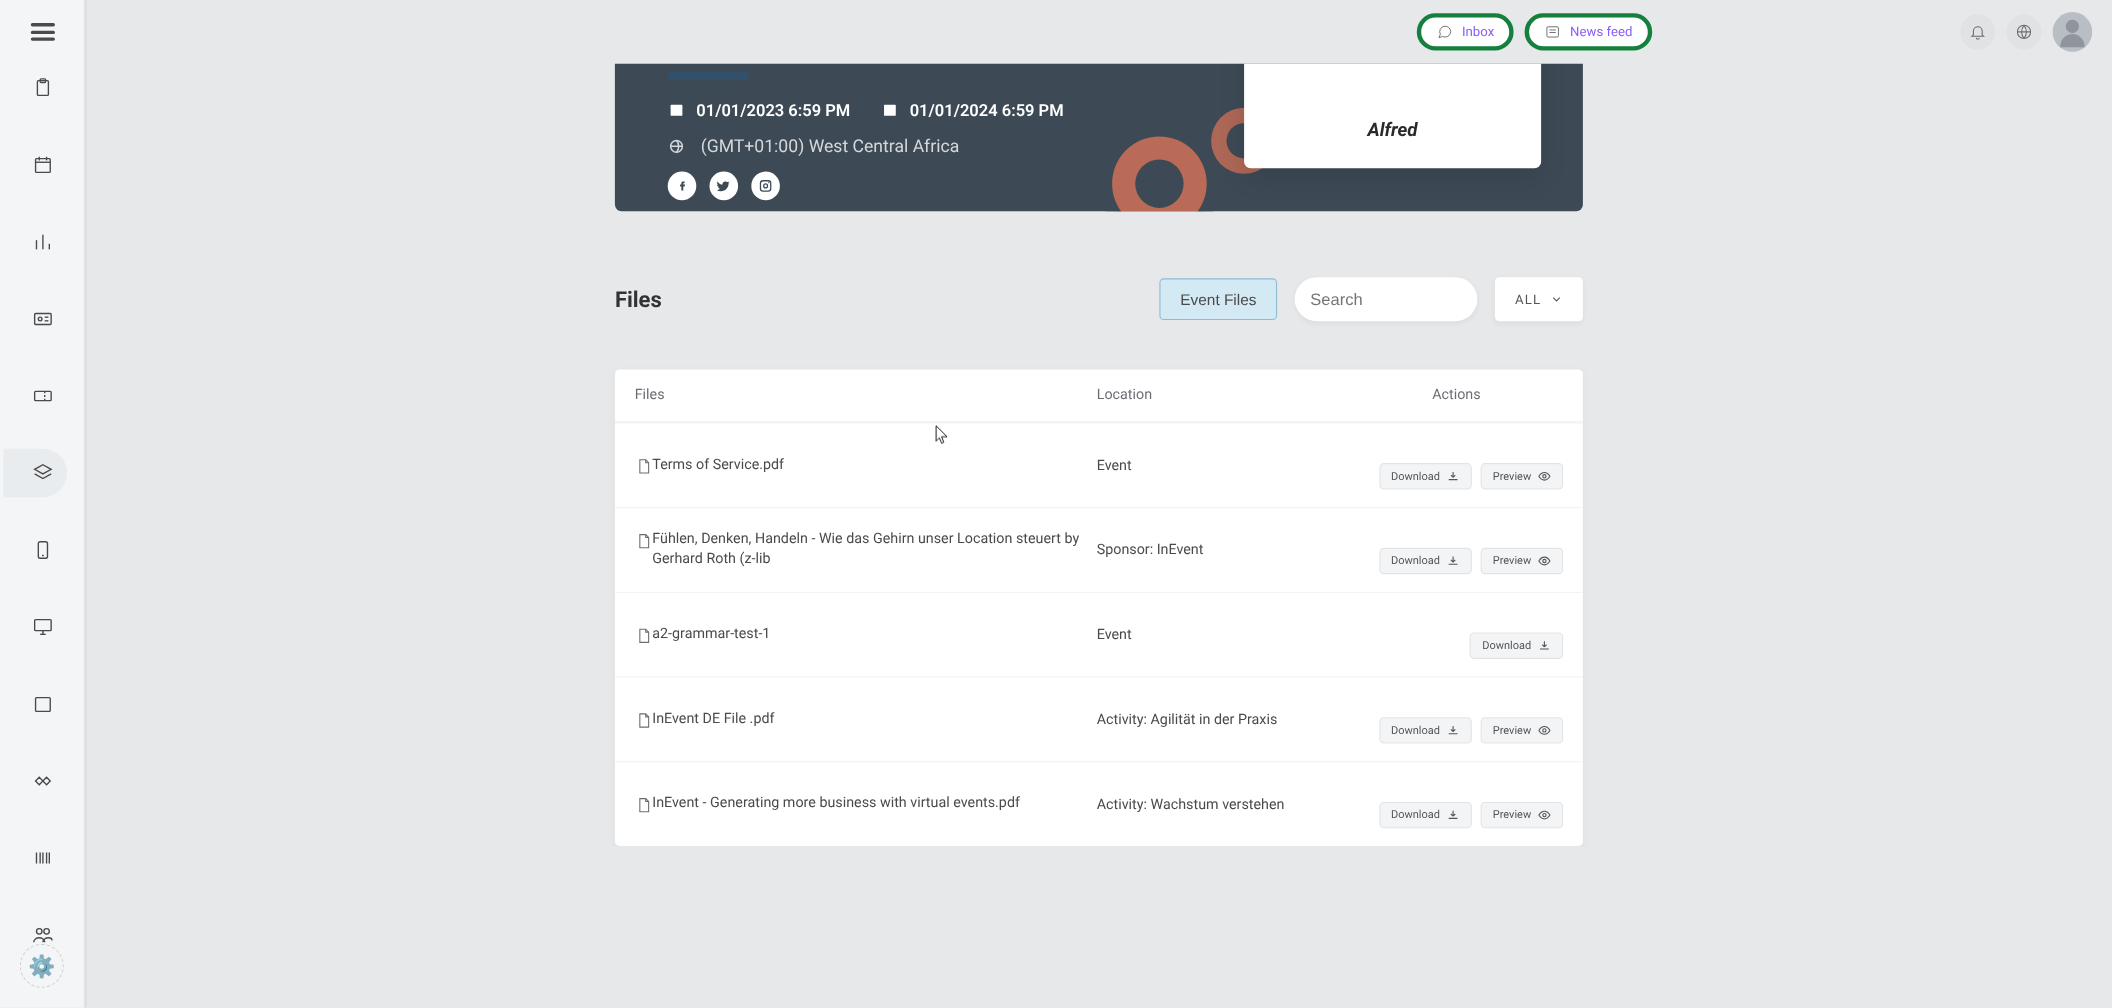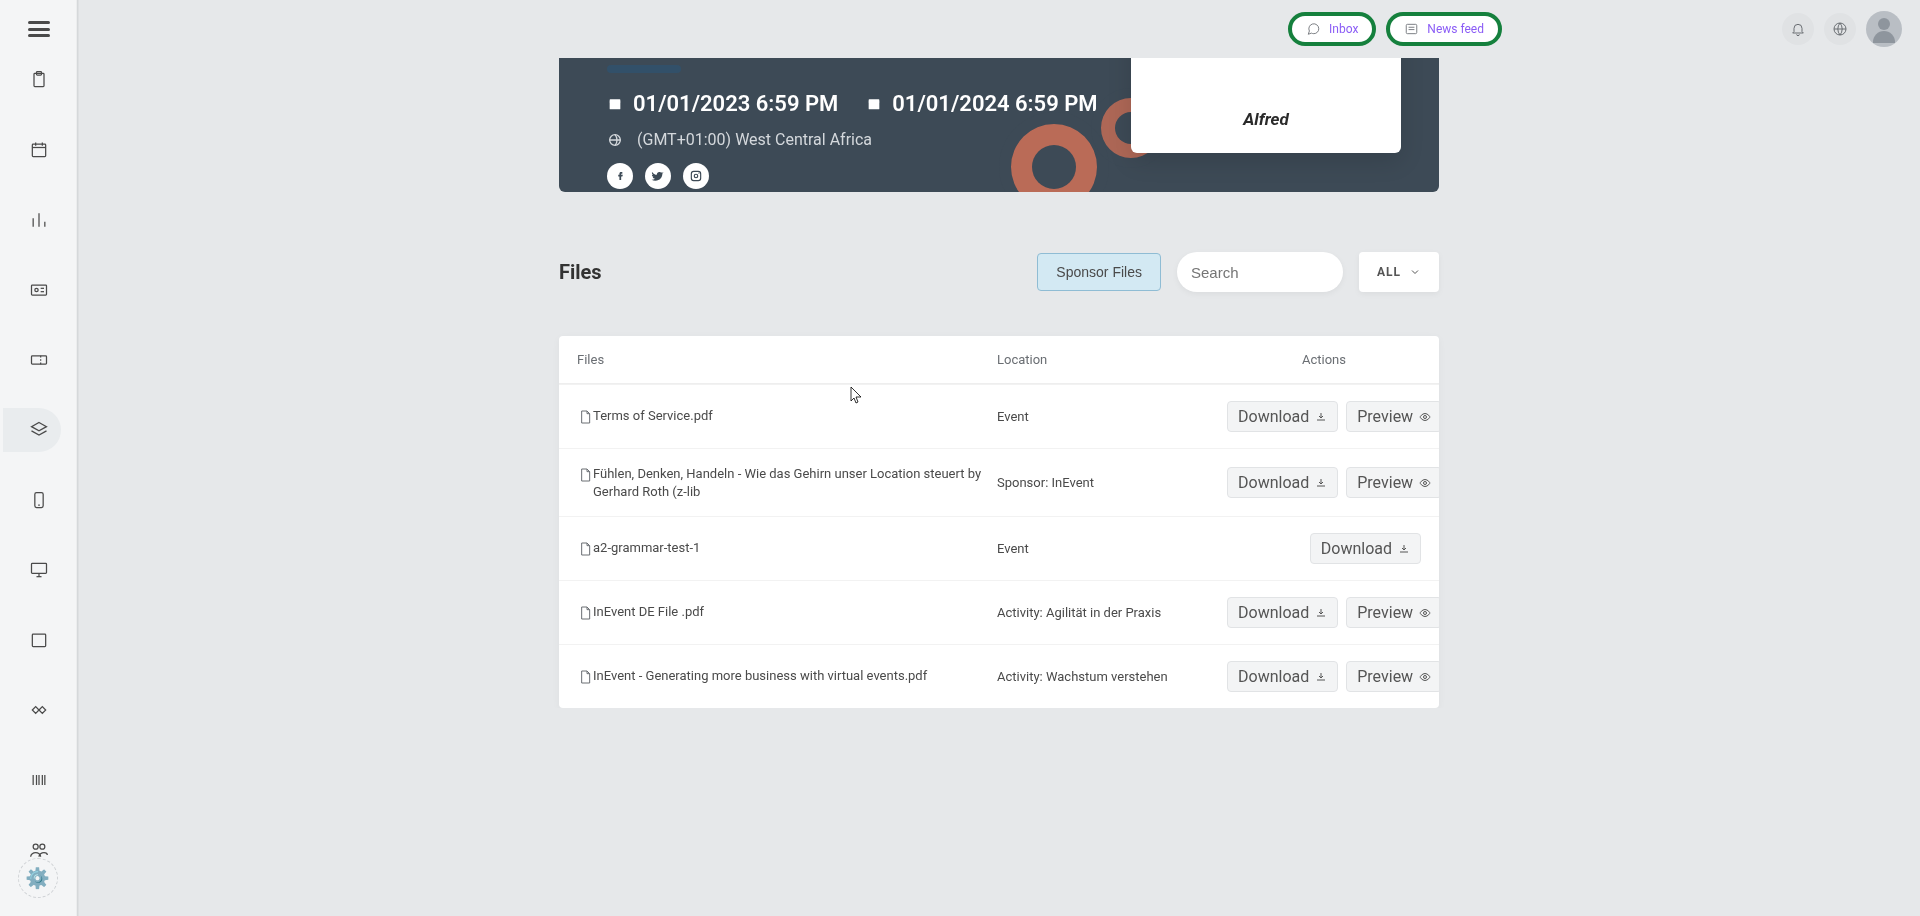--- a/index.html
+++ b/index.html
@@ -80,21 +80,21 @@
     border-radius:0 0 6px 6px;
     padding:0 48px 28px 48px;
     position:relative; color:#fff;
     height:134px;
     overflow:hidden;
   }
   .badge {
     background:#2b5577; color:#fff; font-size:11px; padding:4px 12px; border-radius:14px;
     display:inline-block; margin-top:-6px; opacity:0.6; height:4px; width:74px; overflow:hidden;
   }
-  .daterow { display:flex; gap:28px; align-items:center; margin-top:14px; font-weight:600; font-size:22px;}
+  .daterow { display:flex; gap:28px; align-items:center; margin-top:14px; font-weight:600; font-size:15px;}
   .daterow .item{display:flex;align-items:center;gap:10px;}
   .daterow svg{width:16px;height:16px;fill:#fff;}
   .tzrow { display:flex; gap:14px; align-items:center; margin-top:14px; font-size:16px; color:#d4d8dc;}
   .tzrow svg{width:16px;height:16px;fill:none;stroke:#d4d8dc;stroke-width:2;}
   .socials { display:flex; gap:12px; margin-top:14px; }
   .soc { width:26px;height:26px;border-radius:50%;background:#fff;display:flex;align-items:center;justify-content:center; }
   .soc svg{width:14px;height:14px;fill:#3d4a56;}
   .gear1,.gear2{position:absolute;background:radial-gradient(circle,#ba6b57 0 60%,transparent 61%);}
   .gear1{width:110px;height:110px;right:330px;bottom:-30px;border-radius:50%;
          box-shadow:0 0 0 12px #3d4a56 inset; }
@@ -122,21 +122,21 @@
   }
   .searchbox{
     background:#fff; border-radius:22px; height:40px; width:166px;
     display:flex; align-items:center; padding:0 14px; gap:8px;
     box-shadow:0 2px 6px rgba(0,0,0,0.05);
   }
   .searchbox input{border:none;outline:none;font-size:15px;flex:1;background:transparent;}
   .searchbox svg{width:14px;height:14px;stroke:#333;fill:none;stroke-width:2;}
   .filter-all{
     background:#fff; border-radius:4px; height:40px; padding:0 18px;
-    display:flex; align-items:center; gap:8px; font-size:12px; font-weight:700;
+    display:flex; align-items:center; gap:8px; font-size:12px; font-weight:400;
     letter-spacing:1px; cursor:pointer; box-shadow:0 2px 6px rgba(0,0,0,0.05);
     color:#555;
   }
   .filter-all svg{width:12px;height:12px;stroke:#555;fill:none;stroke-width:2;}
 
   
   .table {
     margin-top:44px; background:#fff; border-radius:4px; overflow:hidden;
     box-shadow:0 2px 8px rgba(0,0,0,0.04);
   }
@@ -145,21 +145,21 @@
     padding:16px 18px; align-items:center;
   }
   .thead { font-size:13px; color:#6a6e73; border-bottom:1px solid #eee; }
   .trow { border-top:1px solid #f2f2f2; font-size:13px; color:#4a4a4a; }
   .fcell { display:flex; gap:0; align-items:flex-start; }
   .fcell svg{width:16px;height:18px;stroke:#6a6e73;fill:none;stroke-width:1.5;flex-shrink:0;margin-top:1px;}
   .fname{line-height:1.35;}
   .actions{display:flex;gap:8px;justify-content:flex-end;}
   .abtn{
     background:#f3f4f5;border:1px solid #e1e3e5;border-radius:4px;padding:5px 10px;
-    font-size:16px;color:#555;display:flex;align-items:center;gap:6px;cursor:pointer;
+    font-size:10px;color:#555;display:flex;align-items:center;gap:6px;cursor:pointer;margin-top:20px;
   }
   .abtn svg{width:12px;height:12px;stroke:#555;fill:none;stroke-width:2;}
 
   
   .rail-bottom{position:absolute;bottom:18px;left:18px;width:40px;height:40px;border-radius:50%;background:#f4f5f6;border:1px dashed #d0d3d6;display:flex;align-items:center;justify-content:center;}
   .rail-bottom span{font-size:20px;}
 
   
   .mouseptr{position:fixed;top:386px;left:850px;width:12px;height:18px;pointer-events:none;}
   .mouseptr svg{width:12px;height:18px;}
@@ -349,21 +349,21 @@
       </div>
       <div class="hero-card">
 
         <h3>Alfred</h3>
       </div>
     </div>
 
     <div class="files-head">
       <h2>Files</h2>
       <div class="spacer"></div>
-      <button class="upload-btn">Sponsor Files</button>
+      <button class="upload-btn">Event Files</button>
       <div class="searchbox">
         <input type="text" placeholder="Search" style="">
         <svg viewBox="0 0 24 24">
             <circle cx="10" cy="10" r="6"></circle>
             <line x1="20" y1="20" x2="15" y2="15"></line>
           </svg>
       </div>
       <div class="filter-all">
         <span>ALL</span>
         <svg viewBox="0 0 24 24">

